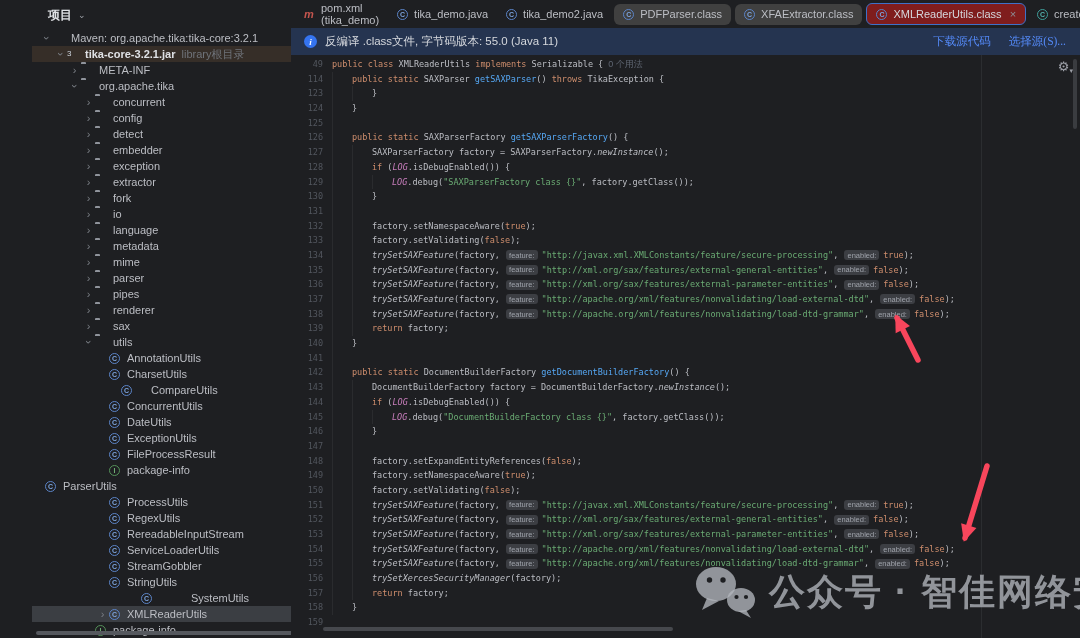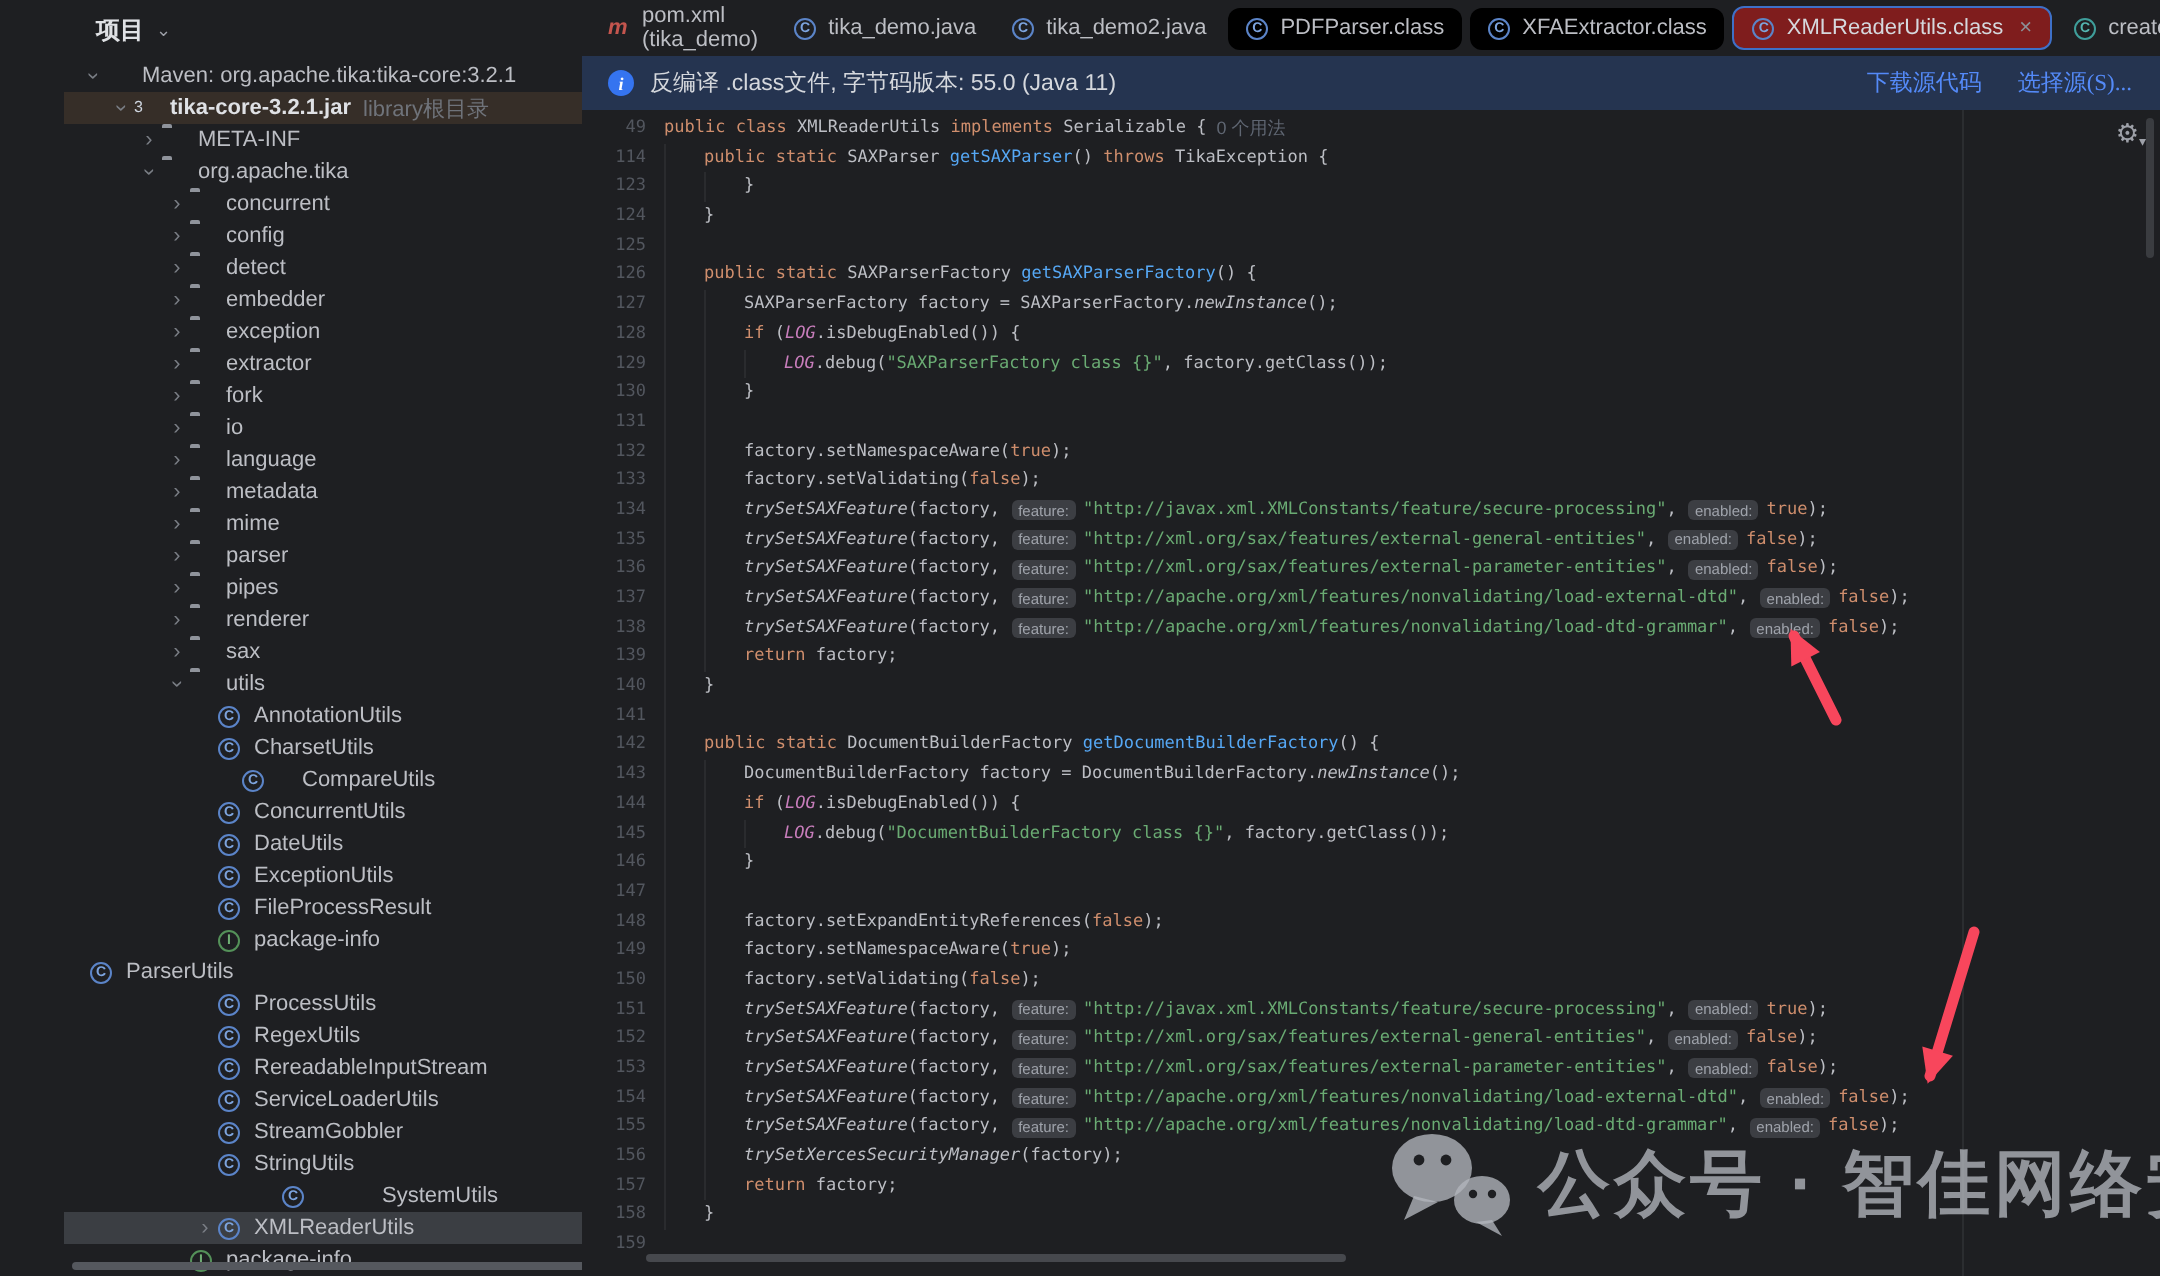--- a/index.html
+++ b/index.html
@@ -35,21 +35,21 @@
   .ic-lib { width:12px; height:10px; margin-top:2px; background:linear-gradient(#8f939b 0 2px,transparent 2px 3.5px,#8f939b 3.5px 5.5px,transparent 5.5px 7px,#8f939b 7px 9px); }
   .ic-maven { color:#c4554e; font-style:italic; font-weight:700; font-size:11px; line-height:13px; text-align:center; }
   .sb-vscroll { position:absolute; left:284px; top:56px; width:3px; height:320px; background:#45474c; border-radius:2px; }
   .sb-hscroll { position:absolute; left:4px; top:631px; width:281px; height:4px; background:#55585e; border-radius:2px; }
 
   
   .tabbar { position:absolute; left:291px; top:0; right:0; height:28px; background:#1e1f22;
             display:flex; align-items:center; padding-left:4px; }
   .tab { display:flex; align-items:center; gap:5px; padding:0 9px; height:28px; font-size:11px; color:#bcbec4; }
   .tab .t-icon { width:12px; height:12px; flex:none; }
-  .tab.brown { height:21px; background:#000000; border-radius:6px; margin:0 2px;text-align:right; }
+  .tab.brown { height:21px; background:#404040; border-radius:6px; margin:0 2px;text-align:right; }
   .tab.active { height:22px; background:#7f1d1d; border:1px solid #3e70c8; border-radius:6px; margin:0 2px; color:#d5d8dd; }
   .tab-close { color:#8c9097; font-size:11px; margin-left:3px; }
 
   
   .banner { position:absolute; left:291px; top:28px; right:0; height:27px; background:#253450;
             display:flex; align-items:center; padding:0 14px 0 13px; gap:8px; }
   .info-ic { width:13px; height:13px; border-radius:50%; background:#3574f0; color:#fff; font-size:9px; font-weight:700;
              display:flex; align-items:center; justify-content:center; font-family:"Liberation Serif",serif; font-style:italic; }
   .banner-text { font-size:11.5px; color:#d5d8dd; }
   .banner-links { margin-left:auto; display:flex; gap:18px;font-family:Liberation Serif, serif; }

